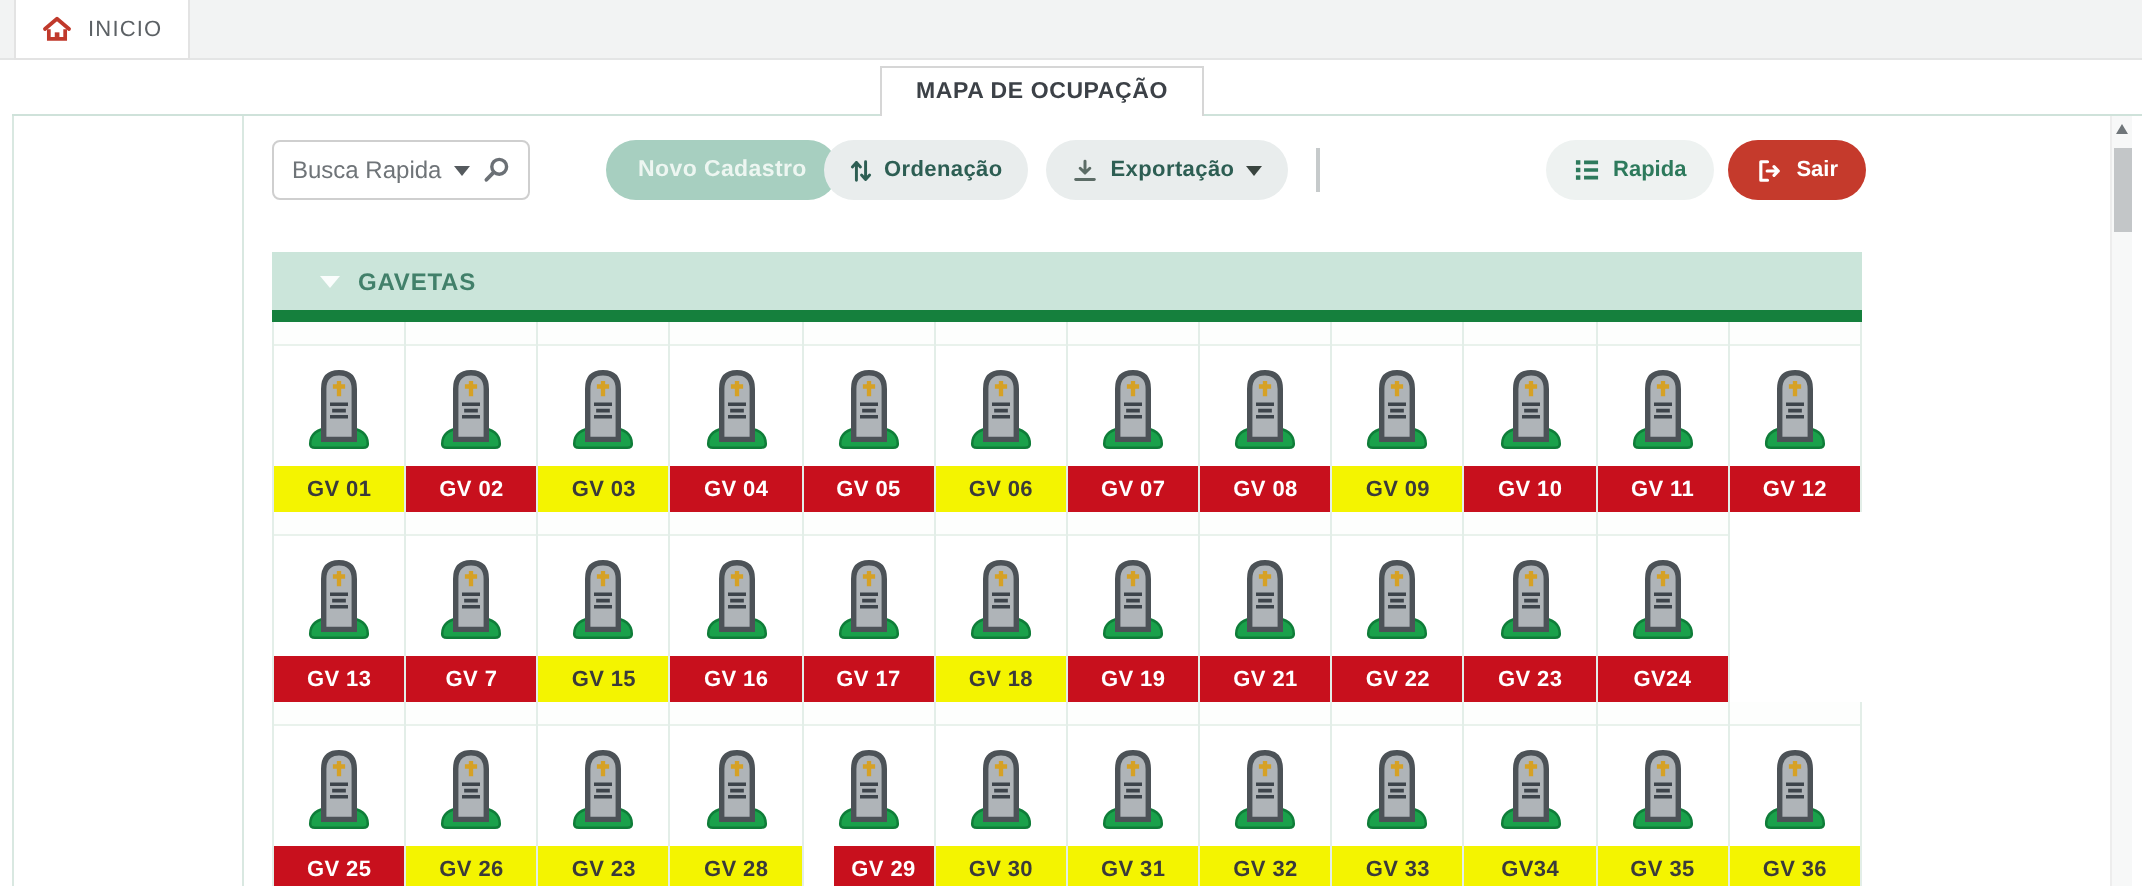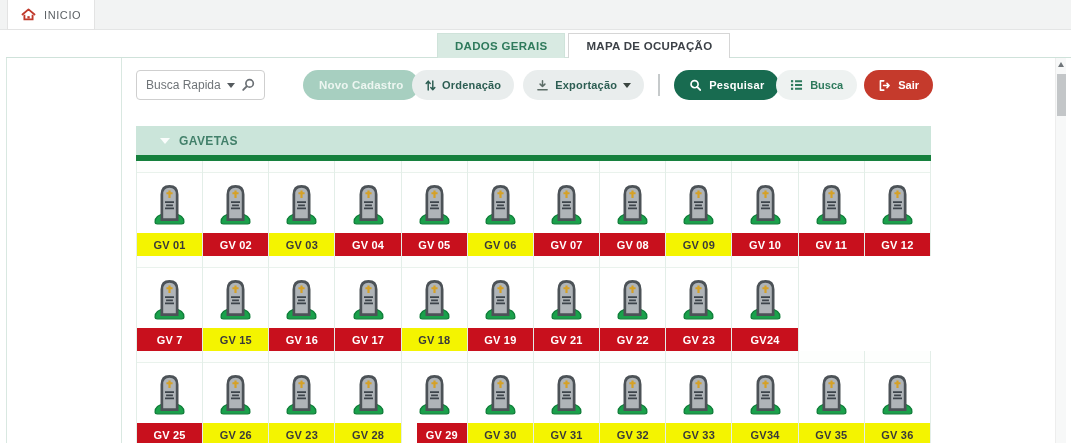--- a/index.html
+++ b/index.html
@@ -105,21 +105,20 @@
           <path d="M1.5 7 L8 1.5 L14.5 7" fill="none" stroke="#c0392b" stroke-width="2" stroke-linecap="round" stroke-linejoin="round"></path>
           <path d="M3.6 7.2 V12.3 H12.4 V7.2" fill="none" stroke="#c0392b" stroke-width="2"></path>
           <rect x="6.8" y="8.8" width="2.5" height="2.5" fill="#c0392b"></rect>
         </svg>
       </span>
       <span class="lbl">INICIO</span>
     </div>
   </div>
 
   <div class="page-tabs">
-    <div class="ptab active">DADOS GERAIS</div>
     <div class="ptab inactive">MAPA DE OCUPAÇÃO</div>
   </div>
   <div class="hline"></div>
   <div class="vline-outer"></div>
   <div class="vline-inner"></div>
 
   <div class="searchbox">
     <span class="val">Busca Rapida</span>
     <span class="caret-down"></span>
     <span class="icon">
@@ -146,42 +145,33 @@
       <span class="icon">
         <svg viewBox="0 0 14 14" width="13" height="13">
           <path d="M7 1.8 V8 M7 8 L4.4 5.5 M7 8 L9.6 5.5" fill="none" stroke="#5c6c66" stroke-width="1.6" stroke-linecap="round" stroke-linejoin="round"></path>
           <path d="M2 11.6 H12" stroke="#5c6c66" stroke-width="1.6" stroke-linecap="round"></path>
         </svg>
       </span>
       <span>Exportação</span>
       <span class="caret-down" style="border-top-color:#39443f;"></span>
     </button>
     <div class="toolbar-divider"></div>
-    <button class="pill btn-pesquisar">
-      <span class="icon">
-        <svg viewBox="0 0 14 14" width="13" height="13">
-          <circle cx="6" cy="5.6" r="3.8" fill="none" stroke="#ffffff" stroke-width="1.8"></circle>
-          <path d="M8.8 8.4 L12 11.8" stroke="#ffffff" stroke-width="2" stroke-linecap="round"></path>
-        </svg>
-      </span>
-      <span>Pesquisar</span>
-    </button>
   </div>
 
   <div class="right-group">
     <button class="pill btn-resumo">
       <span class="icon">
         <svg viewBox="0 0 14 13" width="13" height="12">
           <rect x="1" y="1.2" width="2.4" height="2.4" fill="#2d7a5c"></rect>
           <rect x="1" y="5.3" width="2.4" height="2.4" fill="#2d7a5c"></rect>
           <rect x="1" y="9.4" width="2.4" height="2.4" fill="#2d7a5c"></rect>
           <path d="M5.4 2.4 H13 M5.4 6.5 H13 M5.4 10.6 H13" stroke="#2d7a5c" stroke-width="2"></path>
         </svg>
       </span>
-      <span>Busca</span>
+      <span>Rapida</span>
     </button>
     <button class="pill btn-sair">
       <span class="icon">
         <svg viewBox="0 0 14 14" width="13" height="13">
           <path d="M6.2 2 H2.6 V12 H6.2" fill="none" stroke="#ffffff" stroke-width="1.7" stroke-linecap="round" stroke-linejoin="round"></path>
           <path d="M6 7 H12 M12 7 L9.7 4.7 M12 7 L9.7 9.3" fill="none" stroke="#ffffff" stroke-width="1.7" stroke-linecap="round" stroke-linejoin="round"></path>
         </svg>
       </span>
       <span>Sair</span>
     </button>
@@ -343,20 +333,32 @@
         <div class="gcell">
           <div class="gspacer"></div>
           <div class="gicon">
             <svg class="tomb" viewBox="0 0 40 50">
               <path d="M4 45.5 Q4 37.5 15 36.5 H25 Q36 37.5 36 45.5 Q36 47.6 33.4 47.6 H6.6 Q4 47.6 4 45.5 Z" fill="#1aa14b" stroke="#0f7d39" stroke-width="1.4"></path>
               <path d="M11.5 43 V15 Q11.5 6 20 6 Q28.5 6 28.5 15 V43 Z" fill="#afb4b8" stroke="#4c5257" stroke-width="3"></path>
               <path d="M20 10.5 V19 M16.6 13.6 H23.4" stroke="#d6a125" stroke-width="2.4" fill="none"></path>
               <path d="M15 23.5 H25 M16.2 27 H23.8 M15 30.4 H25" stroke="#3d444b" stroke-width="2" fill="none"></path>
             </svg>
           </div>
+          <div class="glabel" style="background: rgb(200, 16, 29); color: rgb(255, 255, 255);">GV 13</div>
+        </div>
+        <div class="gcell">
+          <div class="gspacer"></div>
+          <div class="gicon">
+            <svg class="tomb" viewBox="0 0 40 50">
+              <path d="M4 45.5 Q4 37.5 15 36.5 H25 Q36 37.5 36 45.5 Q36 47.6 33.4 47.6 H6.6 Q4 47.6 4 45.5 Z" fill="#1aa14b" stroke="#0f7d39" stroke-width="1.4"></path>
+              <path d="M11.5 43 V15 Q11.5 6 20 6 Q28.5 6 28.5 15 V43 Z" fill="#afb4b8" stroke="#4c5257" stroke-width="3"></path>
+              <path d="M20 10.5 V19 M16.6 13.6 H23.4" stroke="#d6a125" stroke-width="2.4" fill="none"></path>
+              <path d="M15 23.5 H25 M16.2 27 H23.8 M15 30.4 H25" stroke="#3d444b" stroke-width="2" fill="none"></path>
+            </svg>
+          </div>
           <div class="glabel" style="background: rgb(200, 16, 29); color: rgb(255, 255, 255);">GV 7</div>
         </div>
         <div class="gcell">
           <div class="gspacer"></div>
           <div class="gicon">
             <svg class="tomb" viewBox="0 0 40 50">
               <path d="M4 45.5 Q4 37.5 15 36.5 H25 Q36 37.5 36 45.5 Q36 47.6 33.4 47.6 H6.6 Q4 47.6 4 45.5 Z" fill="#1aa14b" stroke="#0f7d39" stroke-width="1.4"></path>
               <path d="M11.5 43 V15 Q11.5 6 20 6 Q28.5 6 28.5 15 V43 Z" fill="#afb4b8" stroke="#4c5257" stroke-width="3"></path>
               <path d="M20 10.5 V19 M16.6 13.6 H23.4" stroke="#d6a125" stroke-width="2.4" fill="none"></path>
               <path d="M15 23.5 H25 M16.2 27 H23.8 M15 30.4 H25" stroke="#3d444b" stroke-width="2" fill="none"></path>

